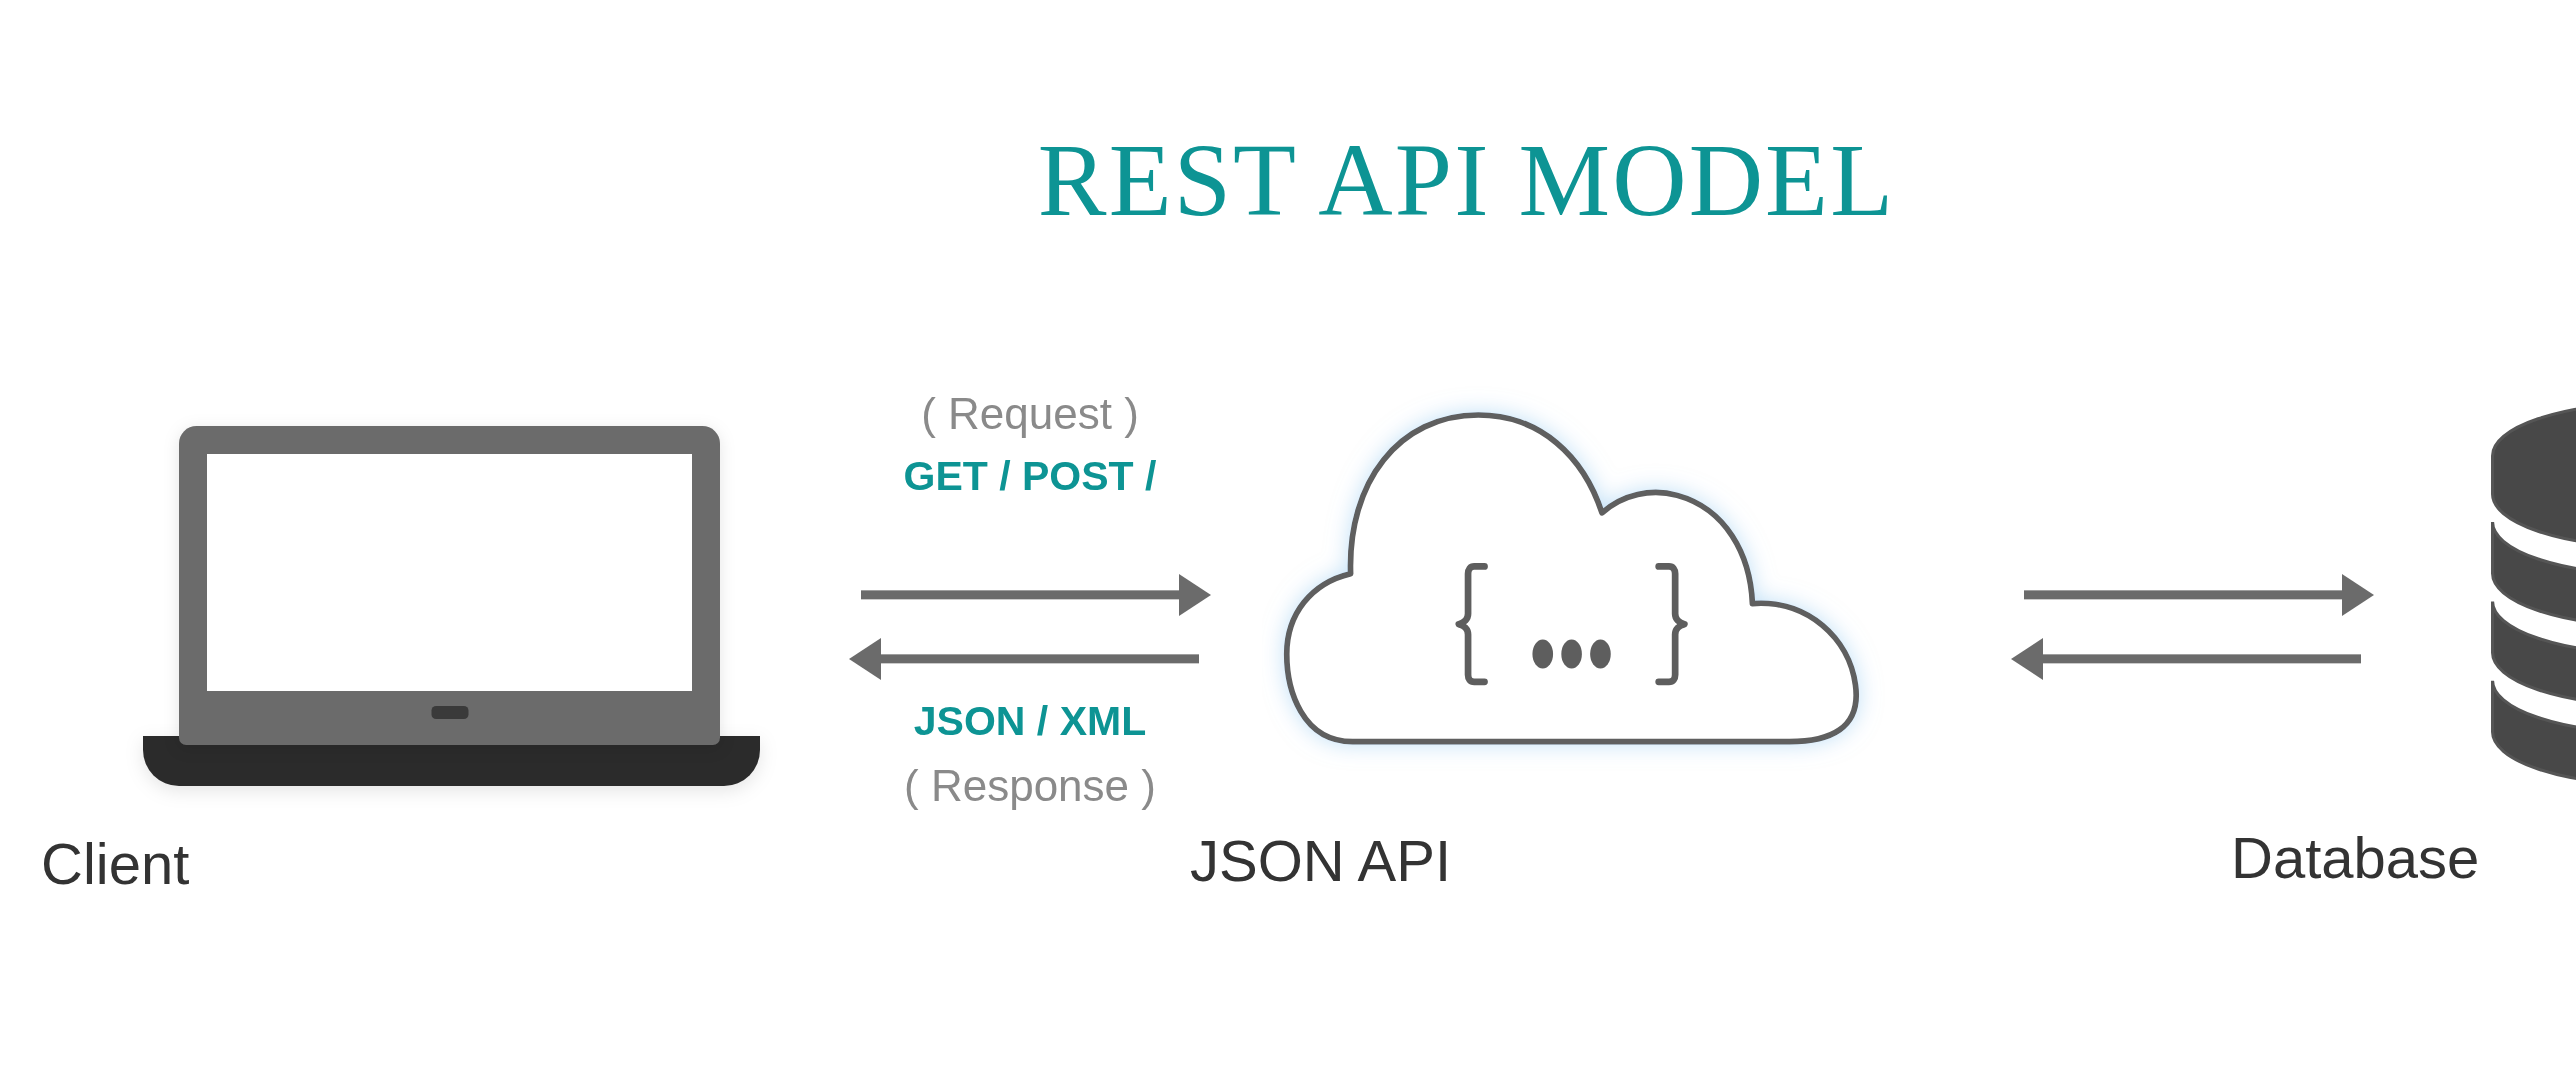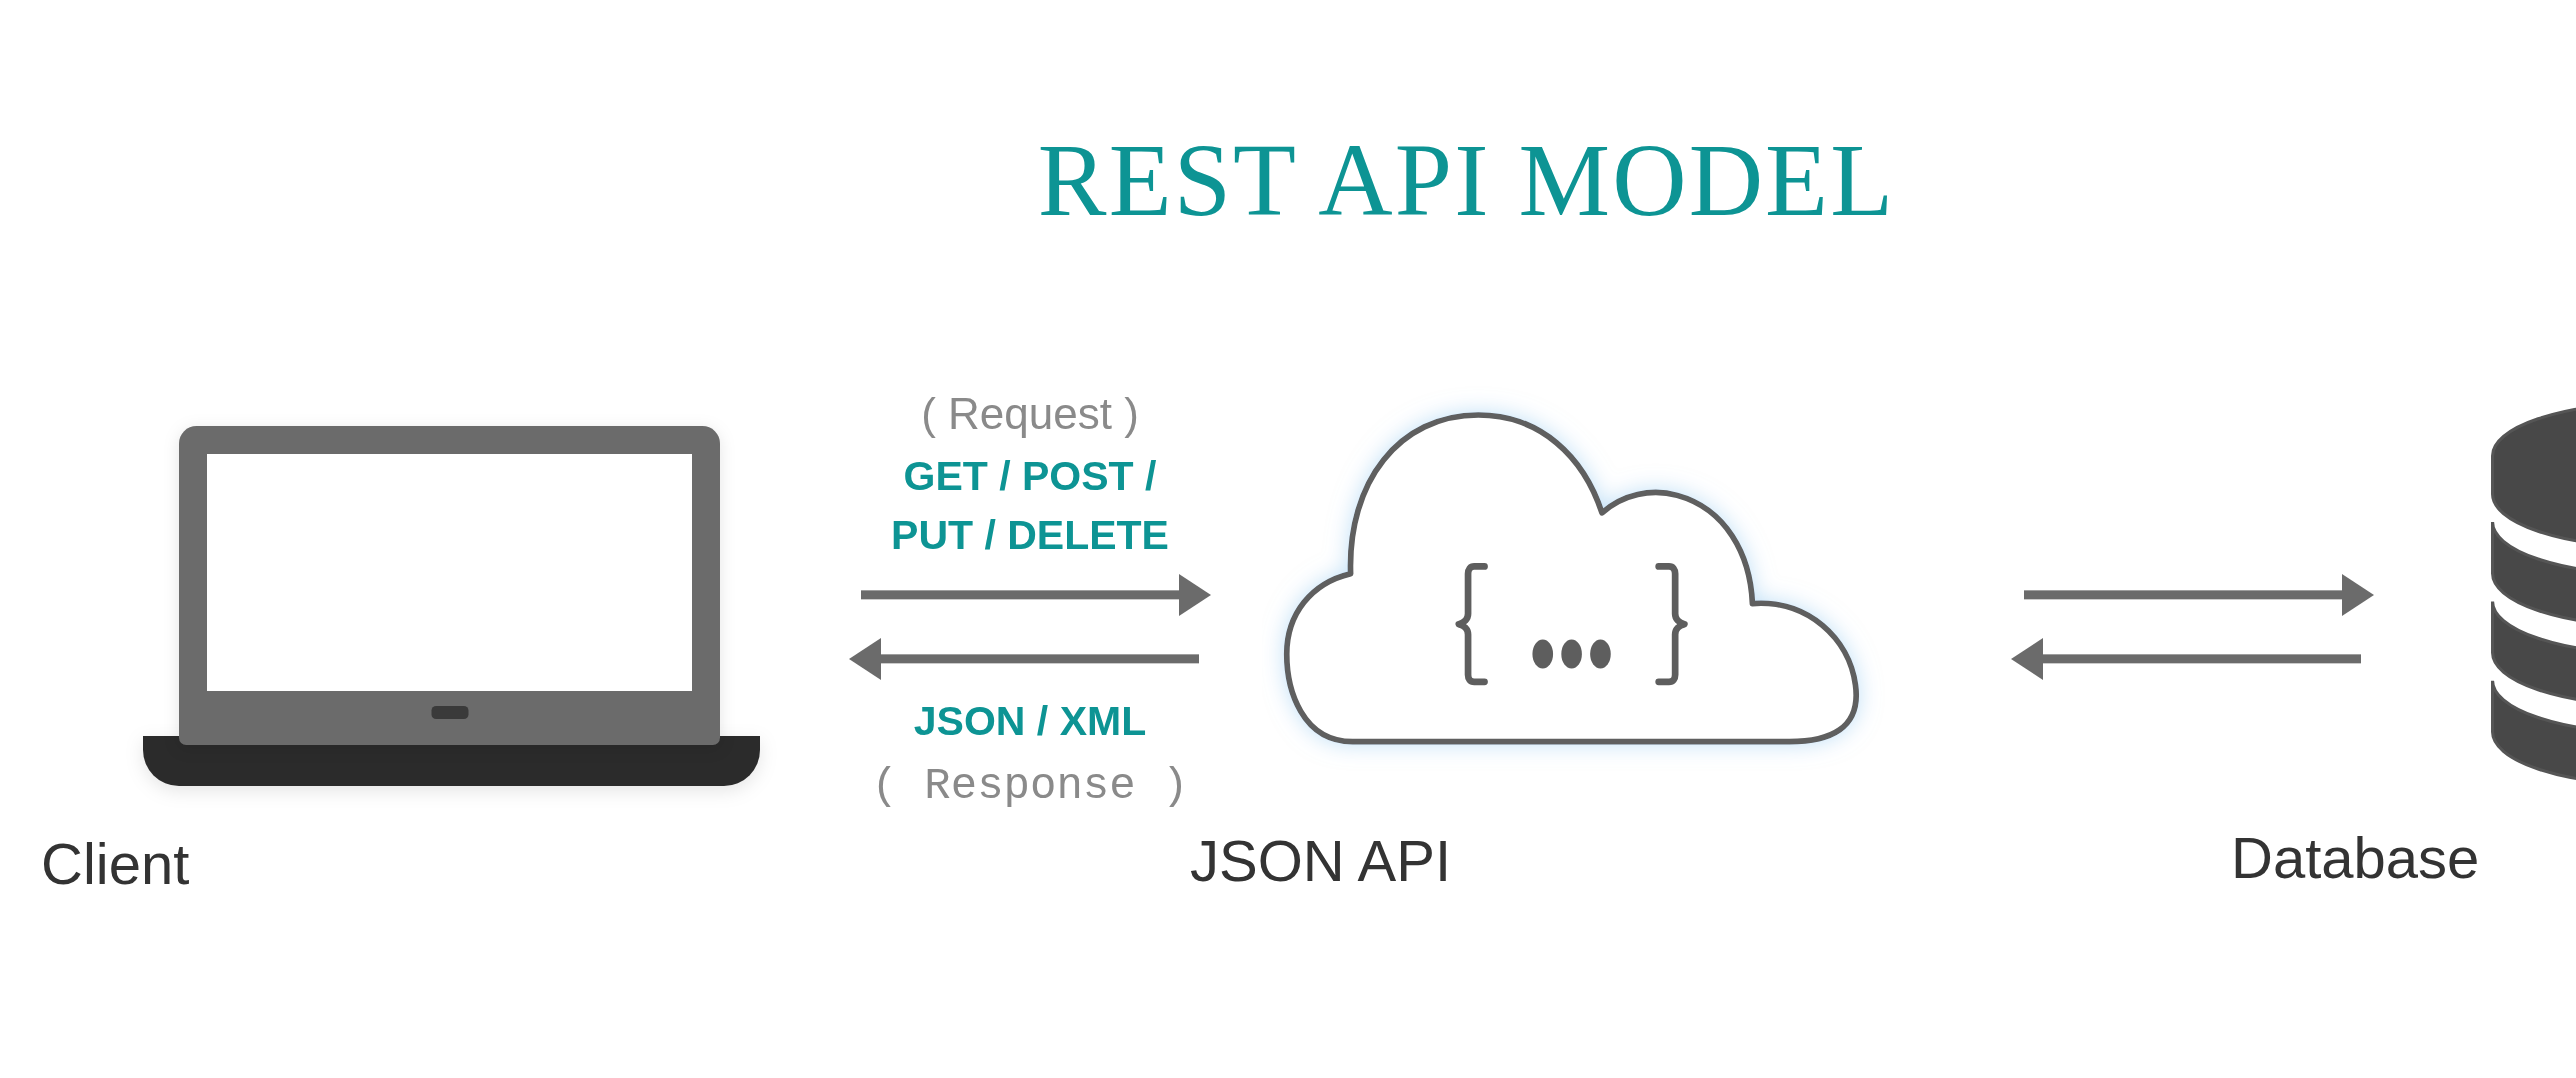--- a/index.html
+++ b/index.html
@@ -66,21 +66,21 @@
   .msg{
     position:absolute;left:0;width:412px;text-align:center;
     white-space:nowrap;line-height:1;
   }
   .msg.gray{color:#8a8a8a;font-size:44px;font-weight:400;}
   .msg.teal{color:#0d9494;font-size:41px;font-weight:bold;}
   #msg-request   { top: 31px;}
   #msg-methods-1 { top:95px;}
   #msg-methods-2 { top:154px;}
   #msg-format    { top:340px;}
-  #msg-response  { top:403px;font-family:Liberation Mono, monospace;}
+  #msg-response  { top:403px;}
 
   
   .arrow{position:absolute;height:31px;}
   .arrow .shaft{position:absolute;top:50%;transform:translateY(-50%);height:9.3px;background:#6b6b6b;}
   .arrow .head{position:absolute;top:50%;transform:translateY(-50%);width:0;height:0;
                border-top:21.6px solid transparent;border-bottom:21.6px solid transparent;}
   .arrow.right .shaft{left:0;right:30px;}
   .arrow.right .head{right:0;border-left:32px solid #6b6b6b;}
   .arrow.left  .shaft{right:0;left:30px;}
   .arrow.left  .head{left:0;border-right:32px solid #6b6b6b;}
@@ -110,21 +110,20 @@
     <div class="lap-lid">
       <div class="lap-screen"></div>
       <div class="lap-notch"></div>
     </div>
   </div>
   <div class="caption" id="caption-client">Client</div>
 
   <div id="middle-labels">
     <div class="msg gray" id="msg-request">( Request )</div>
     <div class="msg teal" id="msg-methods-1">GET / POST /</div>
-    <div class="msg teal" id="msg-methods-2">PUT / DELETE</div>
     <div class="msg teal" id="msg-format">JSON / XML</div>
     <div class="msg gray" id="msg-response">( Response )</div>
   </div>
 
   <div class="arrow right" id="arrow-req">
     <div class="shaft"></div>
     <div class="head"></div>
   </div>
   <div class="arrow left" id="arrow-res">
     <div class="shaft"></div>

